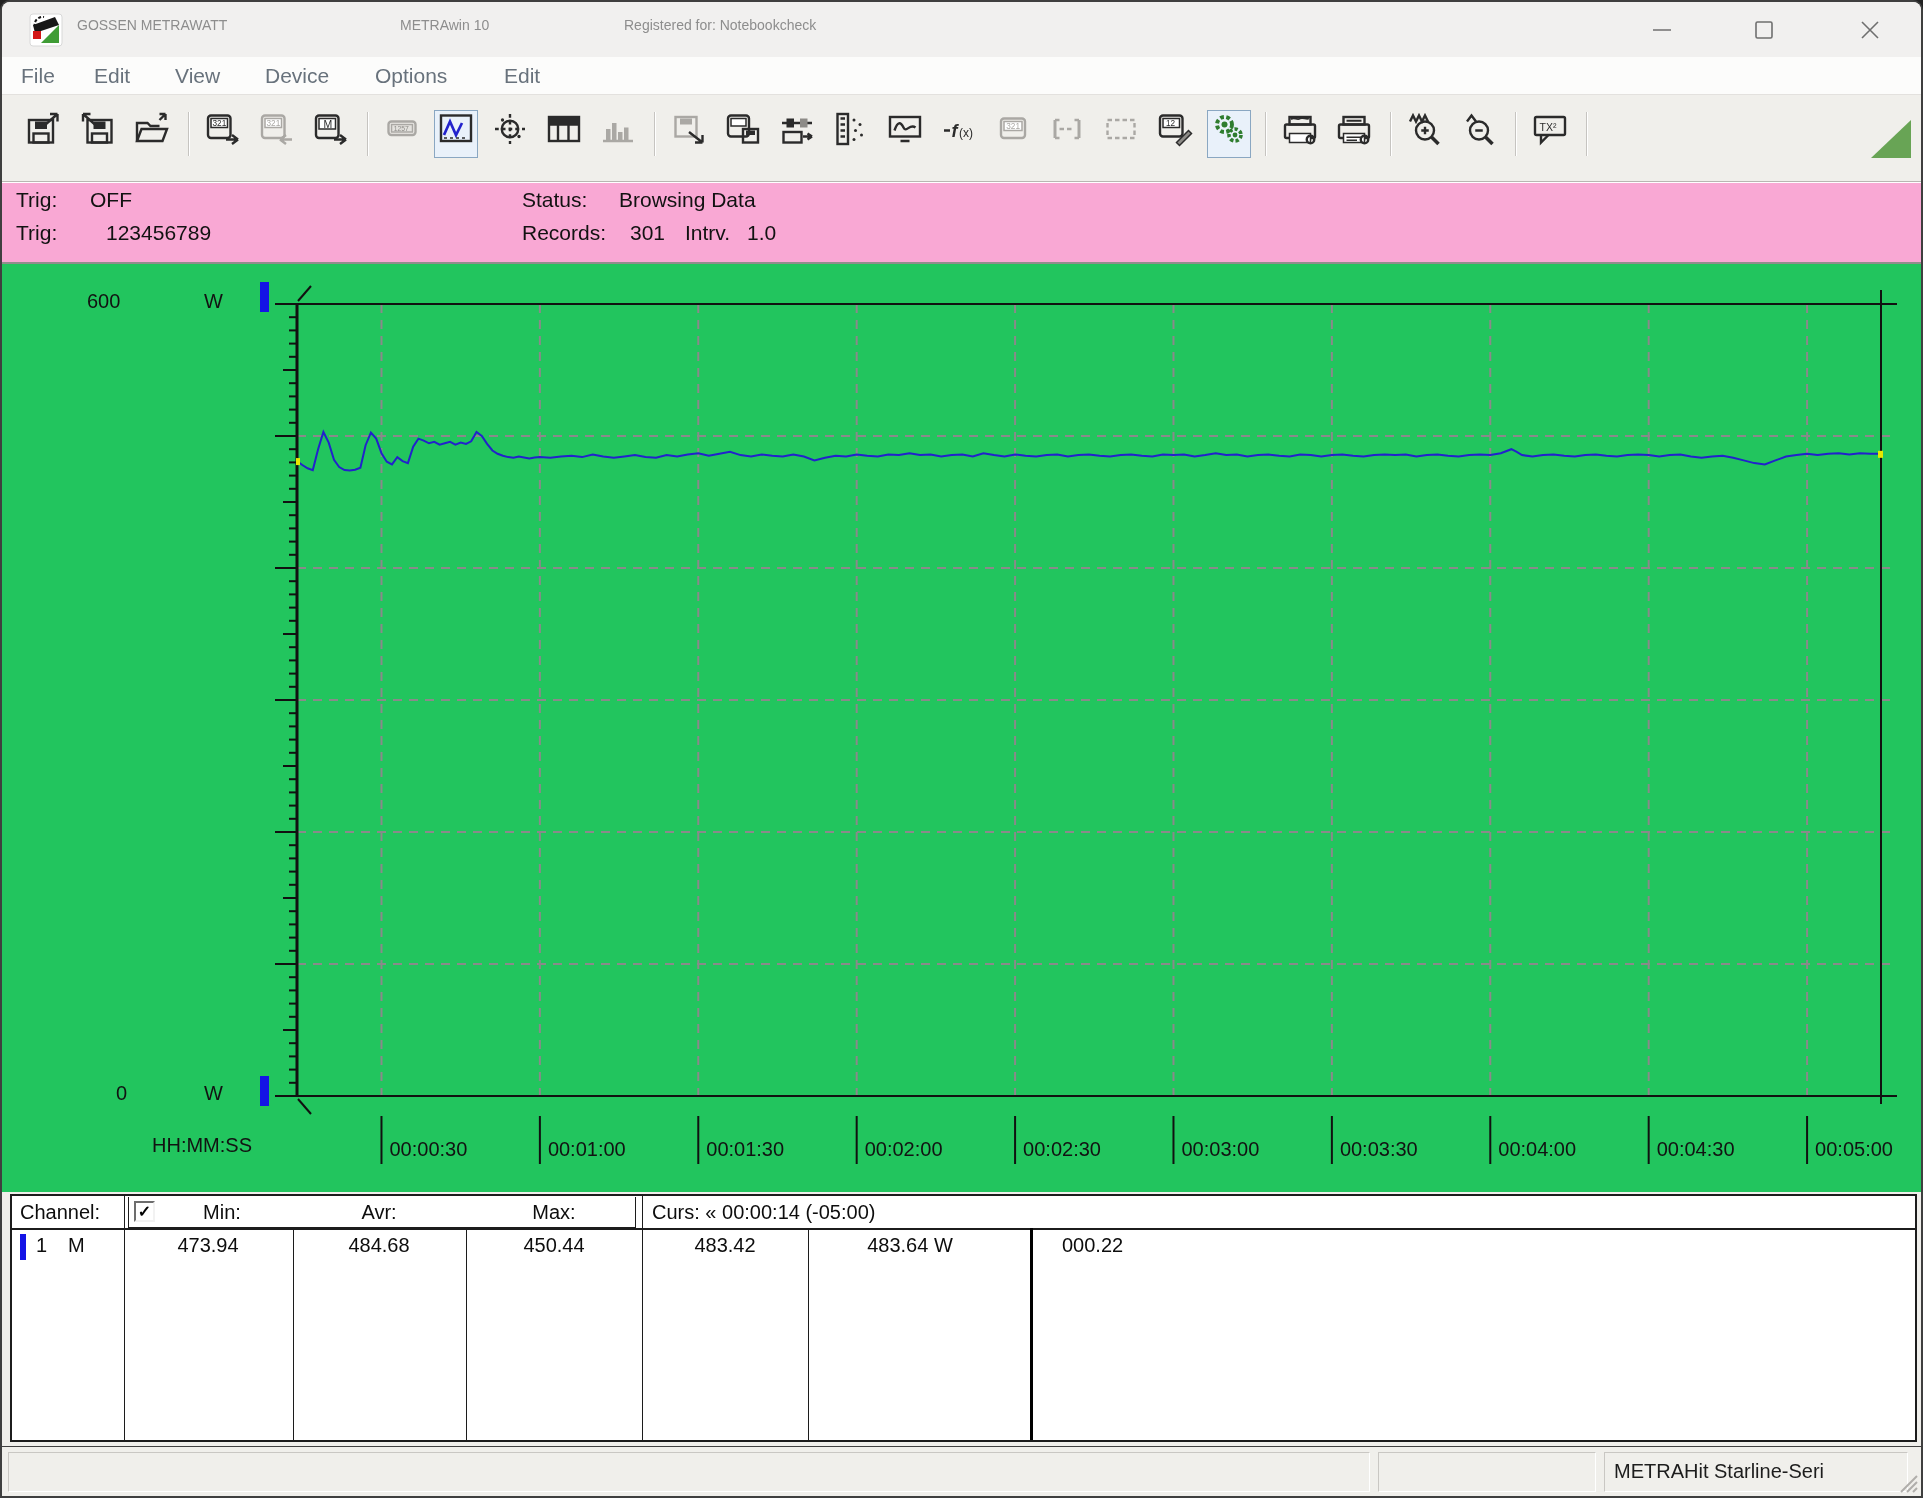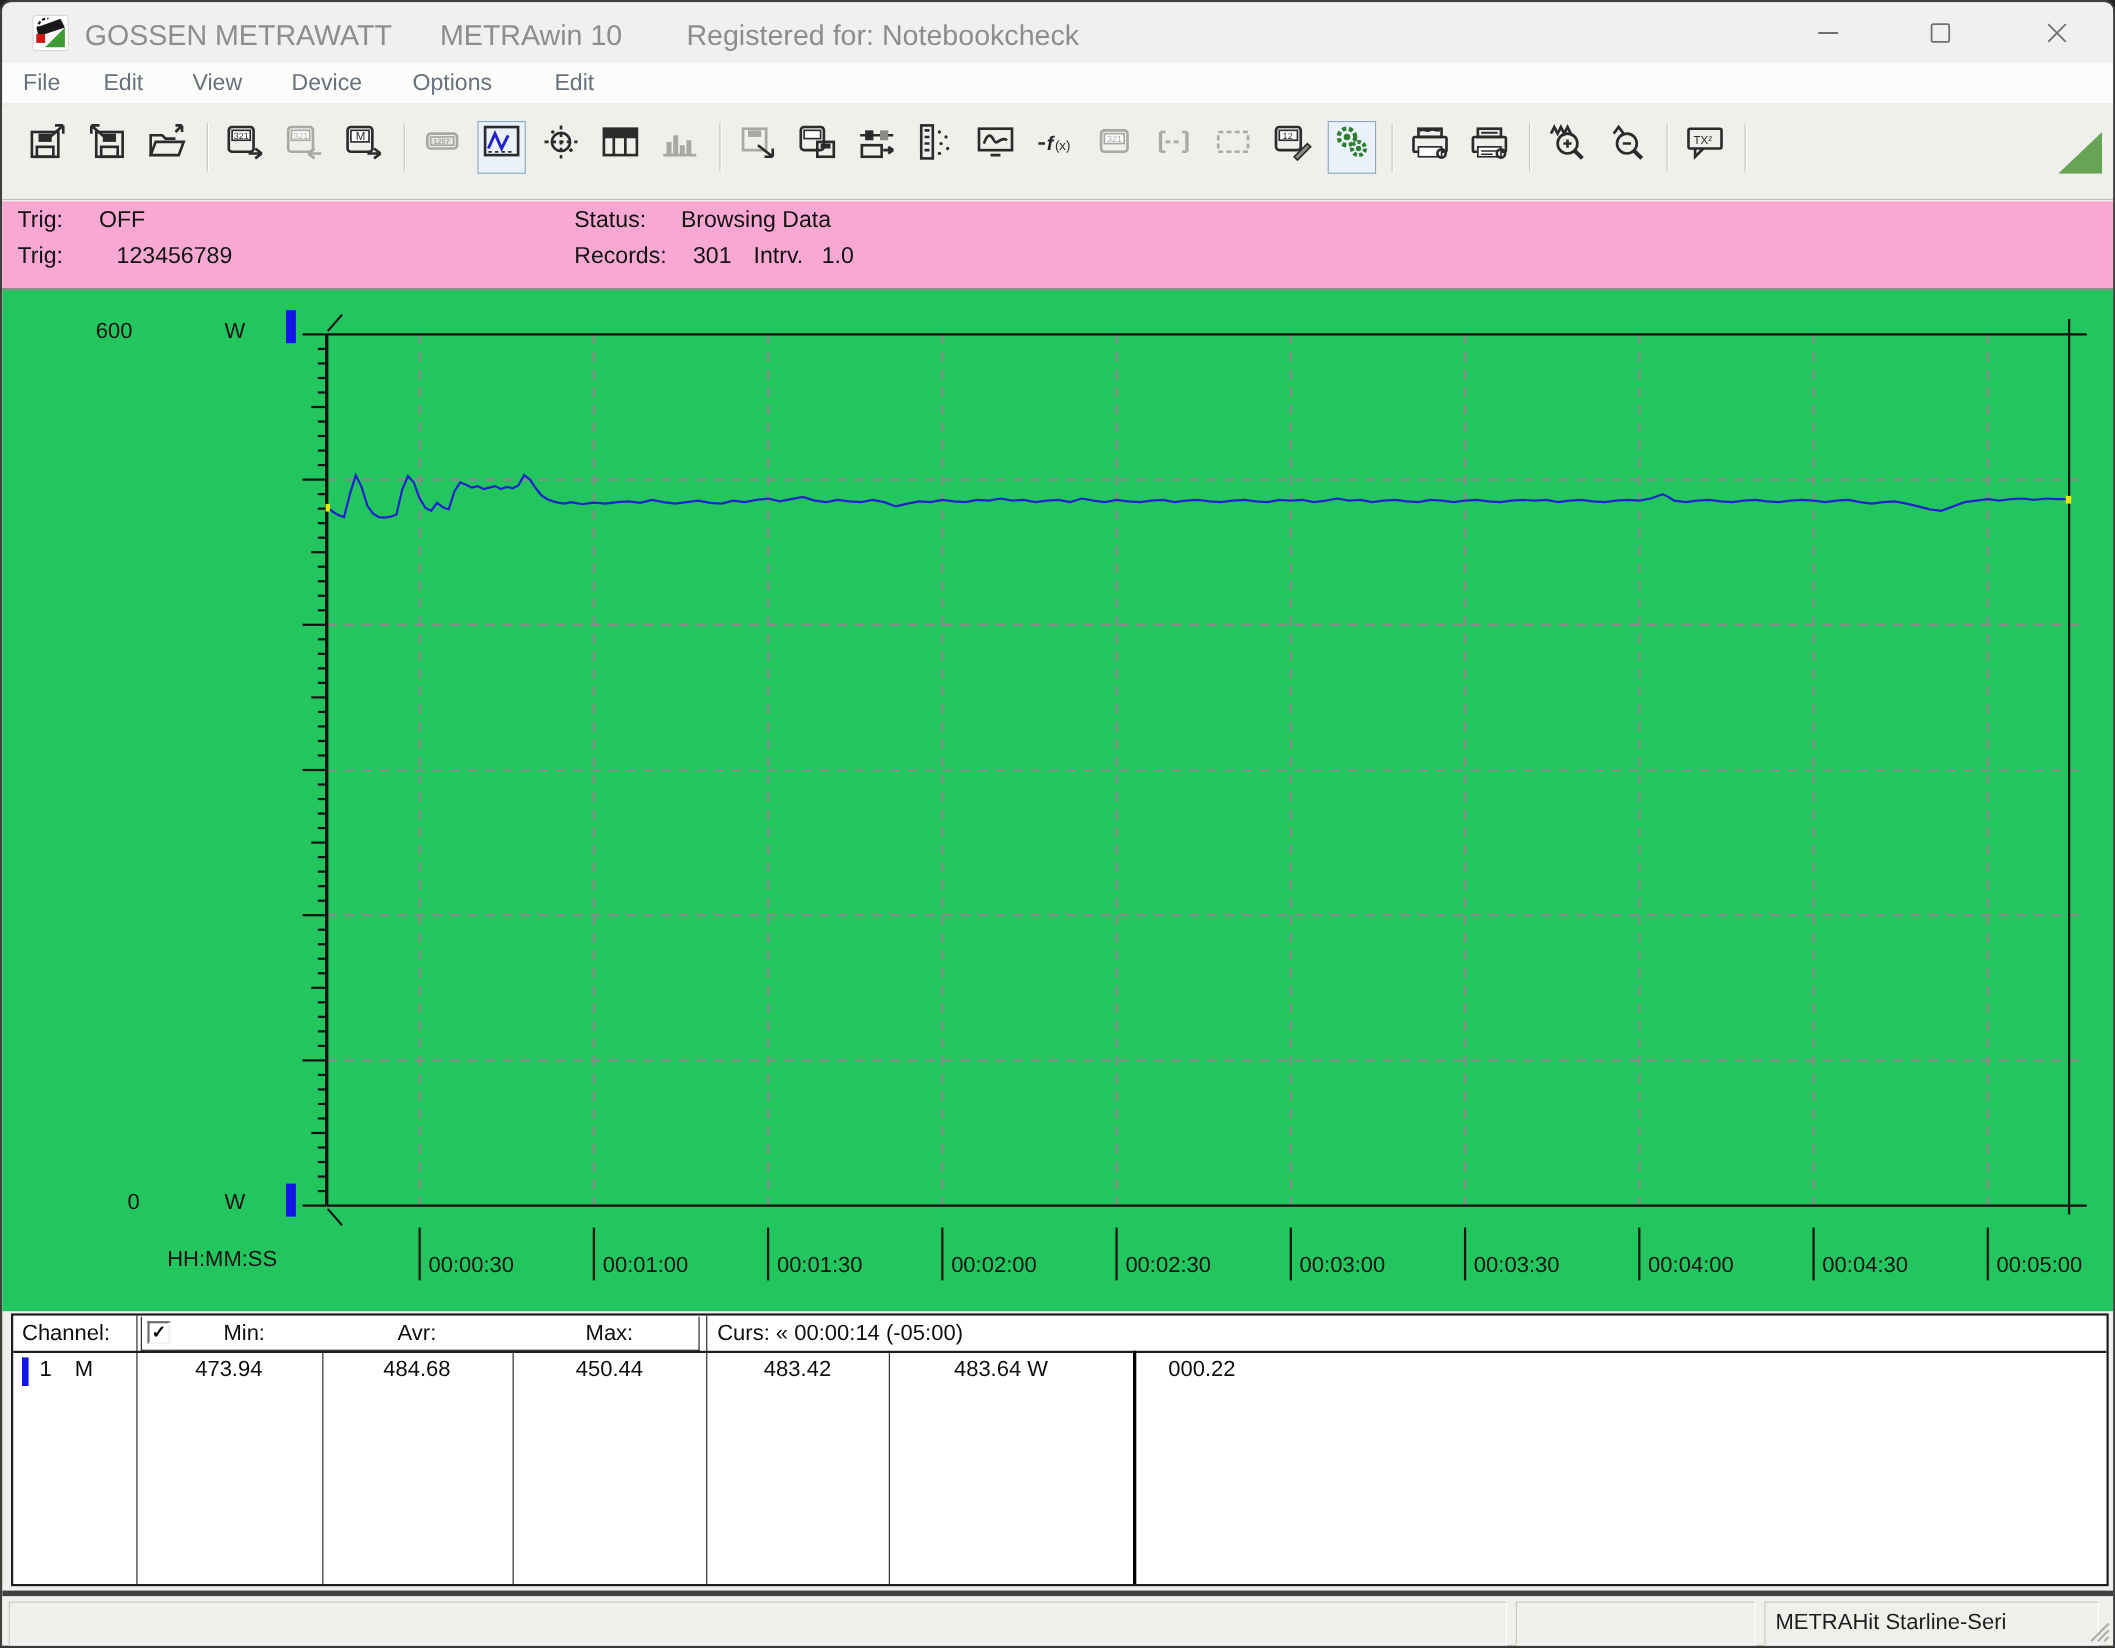--- a/index.html
+++ b/index.html
@@ -2,21 +2,21 @@
 <html><head>
 <meta charset="utf-8">
 <style>
   html,body{margin:0;padding:0;background:#222;}
   *{box-sizing:border-box;font-family:"Liberation Sans",sans-serif;}
   .frame{position:relative;width:1923px;height:1498px;background:#3f3f3f;border-radius:10px 10px 0 0;}
   .win{position:absolute;inset:2px;background:#f0efeb;border-radius:8px 8px 0 0;overflow:hidden;}
 
   
   .titlebar{position:absolute;left:0;top:0;width:100%;height:55px;background:#f1f0ef;}
-  .titlebar .t{position:absolute;top:15px;font-size:26px;color:#8d8d8d;white-space:nowrap;}
+  .titlebar .t{position:absolute;top:15px;font-size:14px;color:#8d8d8d;white-space:nowrap;}
   .app-ico{position:absolute;left:27px;top:11px;width:34px;height:34px;}
   .winbtn{position:absolute;top:0;width:64px;height:55px;display:flex;align-items:center;justify-content:center;}
   .winbtn svg{stroke:#6f6f6f;stroke-width:1.6;fill:none;}
 
   
   .menubar{position:absolute;left:0;top:55px;width:100%;height:38px;background:#fcfcfb;border-bottom:1px solid #e3e1de;}
   .menuitem{position:absolute;top:7px;font-size:21px;color:#68727c;}
 
   
   .toolbar{position:absolute;left:0;top:94px;width:100%;height:86px;background:#f0efeb;border-bottom:1px solid #b8b6b2;box-shadow:0 1px 0 #ffffff;}
@@ -46,21 +46,21 @@
   .tablepanel .ctr{transform:translateX(-50%);}
   .vline{position:absolute;top:0;bottom:0;width:1px;background:#1c1c1c;}
   .vline.data{top:32px;}
   .vline.thick{width:3px;background:#000;top:32px;}
   .hdrline{position:absolute;left:0;right:0;top:32px;height:2px;background:#1c1c1c;}
   .hdrbox{position:absolute;left:116px;top:1px;width:508px;height:31px;border:1px solid #1c1c1c;border-top:none;}
   .chk{position:absolute;left:122px;top:5px;width:21px;height:21px;background:#fff;border:2px solid;border-color:#6d6d6d #f2f2f2 #f2f2f2 #6d6d6d;font-size:16px;font-weight:bold;color:#000;text-align:center;line-height:17px;}
   .chanbar{position:absolute;left:8px;top:38px;width:6px;height:26px;background:#1414e6;}
 
   
-  .statusbar{position:absolute;left:0;top:1444px;width:100%;height:50px;background:#f0efeb;border-top:5px solid #404040;}
+  .statusbar{position:absolute;left:0;top:1444px;width:100%;height:50px;background:#f0efeb;border-top:1px solid #404040;}
   .sseg{position:absolute;top:5px;height:40px;background:#f0efeb;border:1px solid;border-color:#c9c7c3 #ffffff #ffffff #c9c7c3;}
   .sseg .dev{position:absolute;left:9px;top:7px;font-size:20px;color:#1d1d1d;white-space:nowrap;}
   .grip{position:absolute;right:2px;bottom:2px;width:22px;height:22px;}
 </style>
 </head>
 <body>
 
 <div class="frame">
 <div class="win">
 

